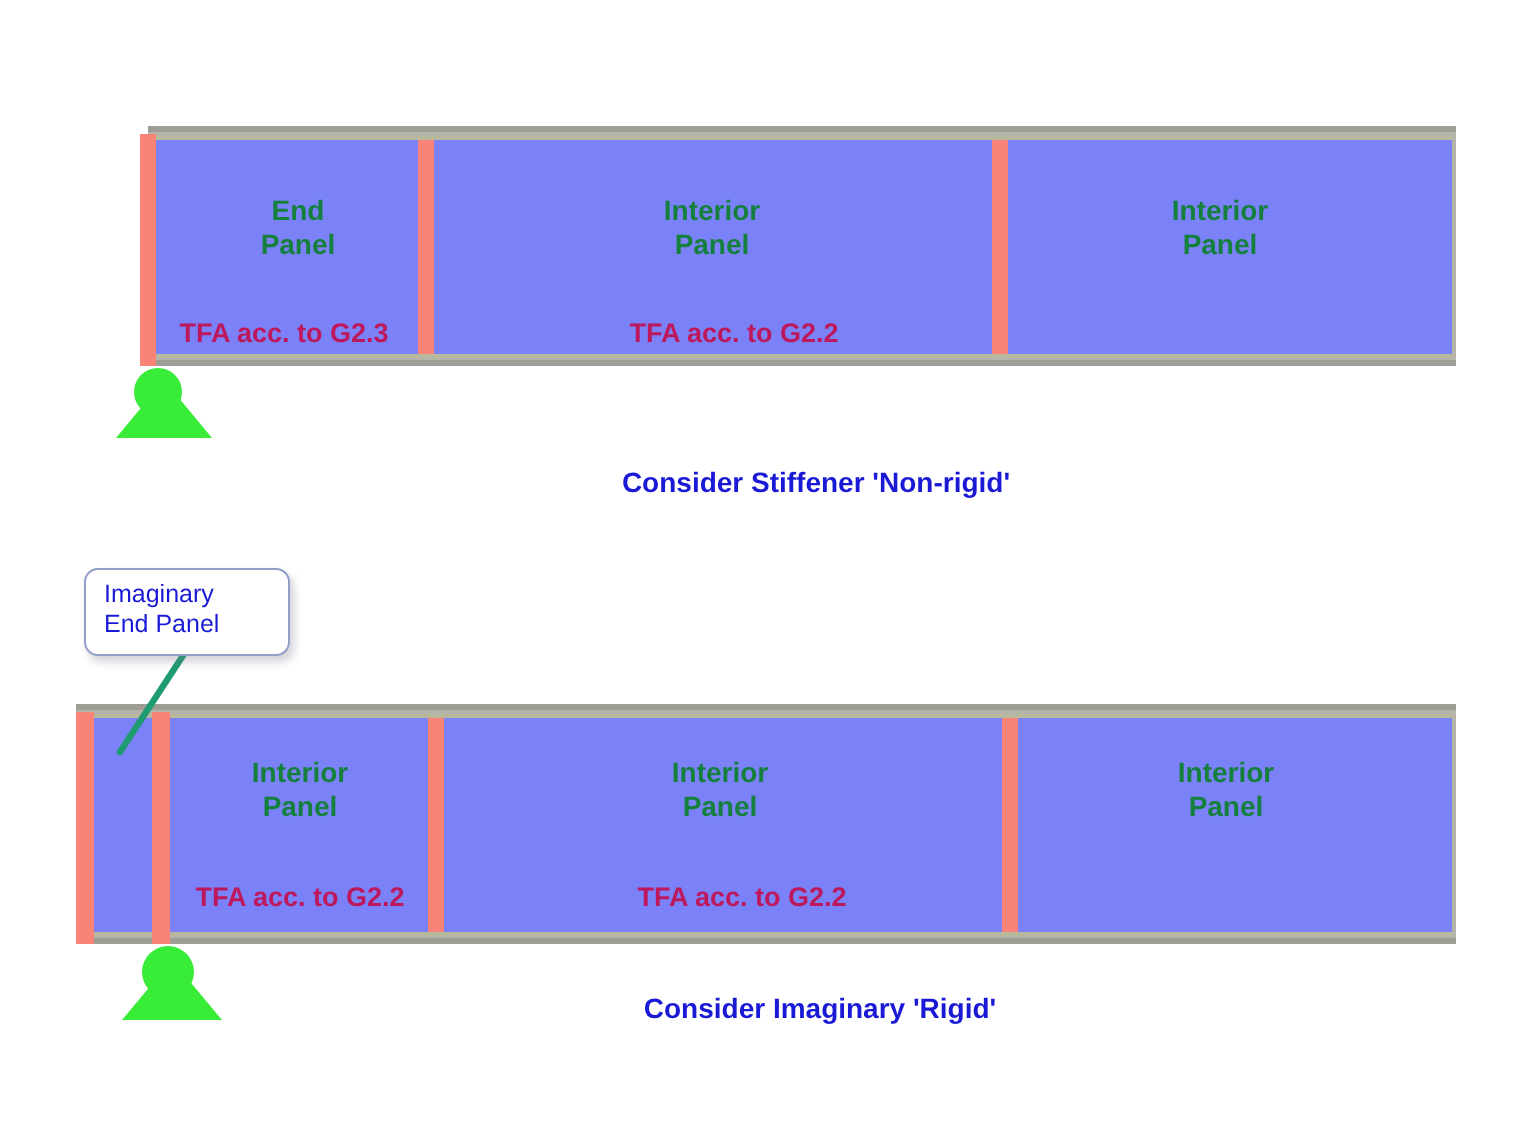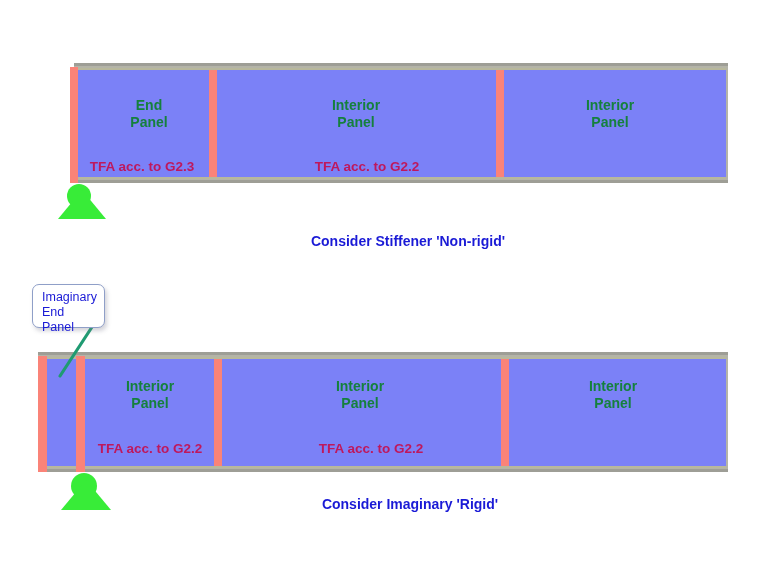--- a/index.html
+++ b/index.html
@@ -199,19 +199,19 @@
       <div class="support-circle" style="left:10px; top:0px; width:26px; height:26px;"></div>
       <div class="support-triangle" style="left:0px; top:7px; border-width:0 25px 30px 25px;"></div>
     </div>
 
     <div class="caption" style="left:205px; top:496px; width:410px;">Consider Imaginary 'Rigid'</div>
 
     <svg class="callout-leader" width="760" height="570" viewBox="0 0 760 570">
       <line x1="92" y1="327" x2="60" y2="376" stroke="#1f9b72" stroke-width="3.2" stroke-linecap="round"></line>
     </svg>
 
-    <div class="callout-box" style="left:32px; top:284px; width:73px; height:44px;">
+    <div class="callout-box" style="left:42px; top:284px; width:103px; height:44px;">
       <div class="callout-text">Imaginary
 End Panel</div>
     </div>
   </div>
 
 </div>
 
 </body></html>

